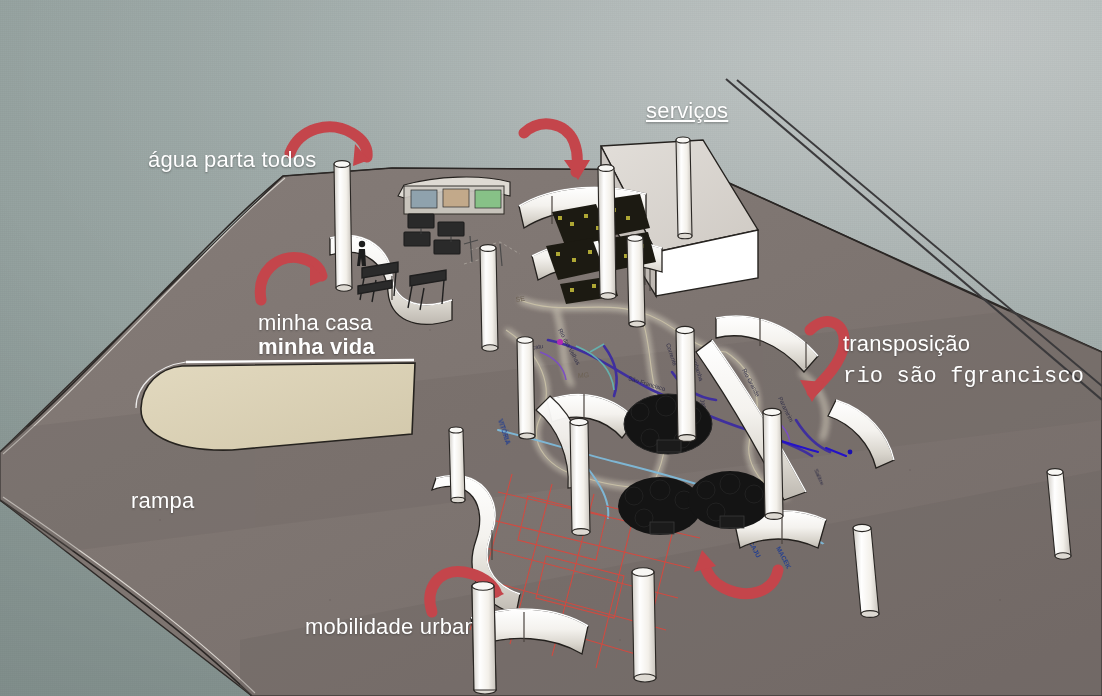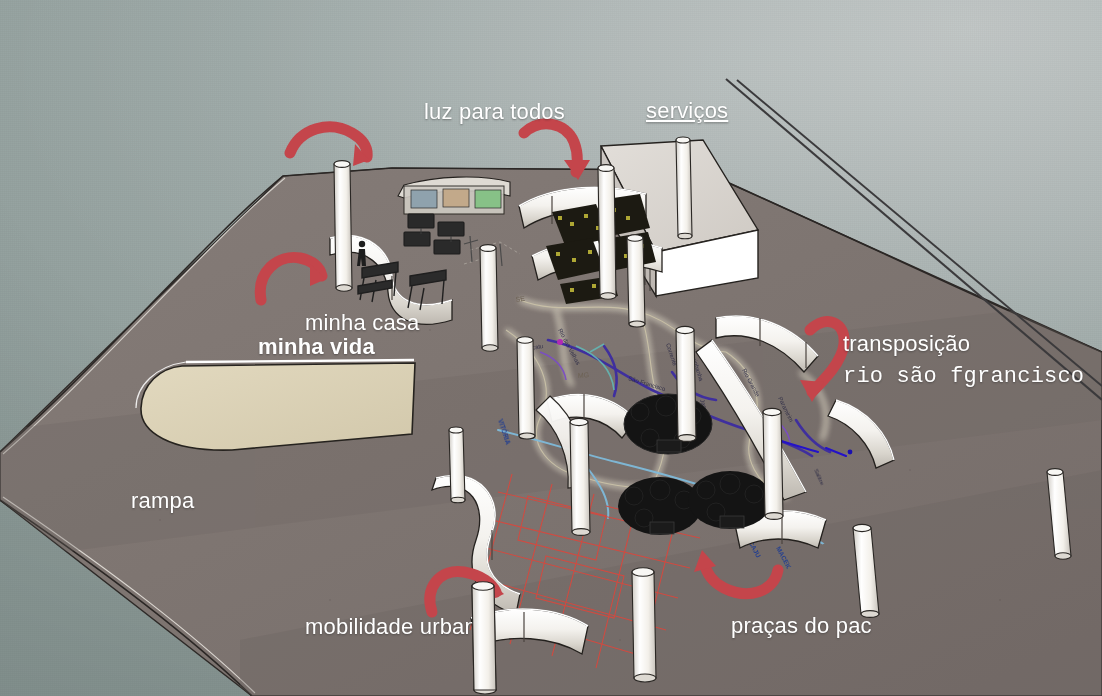--- a/index.html
+++ b/index.html
@@ -512,40 +512,39 @@
         <path d="M 486,578 L 504,594 L 486,602" fill="#c4454b" stroke="none"></path>
       </g>
 
       <g>
         <path d="M 778,570 C 774,592 748,600 724,588 C 712,582 706,572 704,562"></path>
         <path d="M 694,572 L 702,550 L 716,566" fill="#c4454b" stroke="none"></path>
       </g>
     </g>
   </svg>
 
-
-  <div class="lbl" style="left:424px;top:99px;">luz para todos</div>
+  <div class="lbl" style="left:148px;top:147px;">água parta todos</div>
+
 
   <div class="lbl" style="left:646px;top:98px;text-decoration:underline;">serviços</div>
 
   <div>
-    <div class="lbl" style="left:258px;top:310px;margin-left:47px;">minha casa</div>
+    <div class="lbl" style="left:258px;top:310px;">minha casa</div>
     <div class="lbl" style="left:258px;top:334px;font-weight:bold;">minha vida</div>
   </div>
 
   <div>
     <div class="lbl" style="left:843px;top:331px;">transposição</div>
     <div class="lbl" style="left:843px;top:364px;font-family:Liberation Mono, monospace;">rio são fgrancisco</div>
   </div>
 
   <div class="lbl" style="left:131px;top:488px;">rampa</div>
 
   <div class="lbl" style="left:305px;top:614px;">mobilidade urbana</div>
 
-  <div class="lbl" style="left:731px;top:613px;">praças do pac</div>
 
   <svg style="position:absolute;left:0;top:0;width:1102px;height:696px;pointer-events:none;">
     <g stroke="#2a2724" stroke-width="1.1">
       <path d="M 472,586 L 494,586 L 496,690 L 474,690 Z" fill="url(#gCol)"></path>
       <ellipse cx="483" cy="586" rx="11" ry="4.2" fill="#f8f7f4"></ellipse>
     </g>
   </svg>
 
 </div>
 

